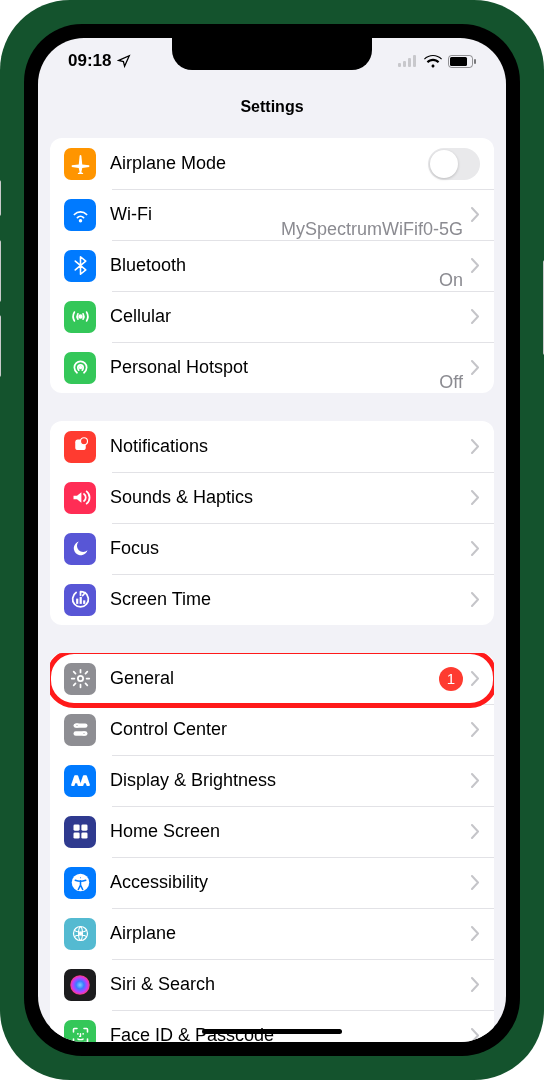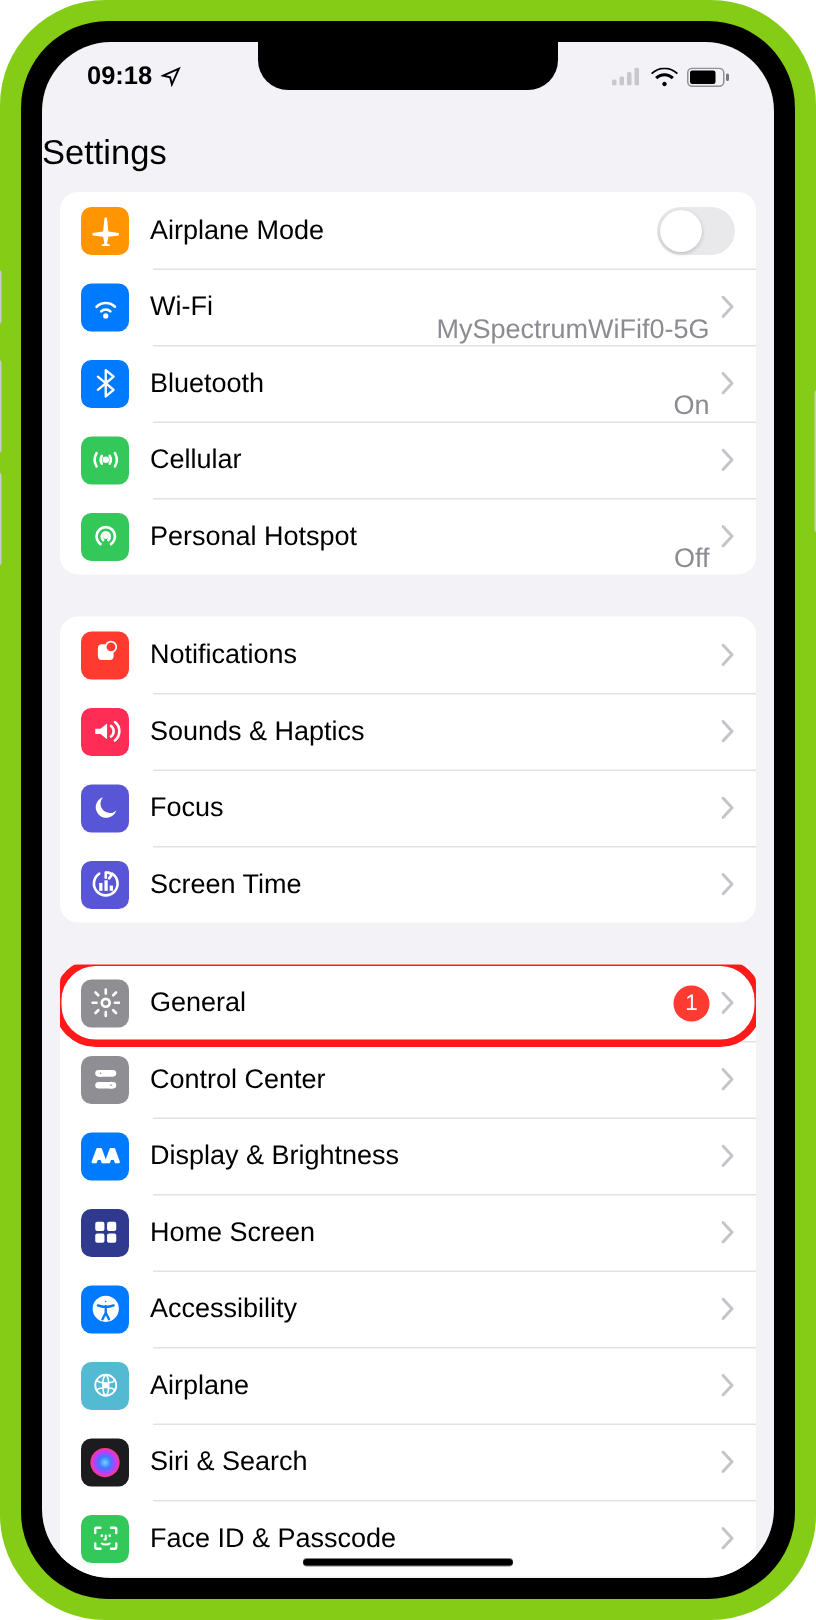--- a/index.html
+++ b/index.html
@@ -1,27 +1,27 @@
 <!DOCTYPE html>
 <html><head>
 <meta charset="utf-8">
 <style>
 * { margin:0; padding:0; box-sizing:border-box; font-family:-apple-system, BlinkMacSystemFont, "Segoe UI", Helvetica, Arial, sans-serif; -webkit-font-smoothing:antialiased; }
 body { background:#fff; display:flex; justify-content:center; }
-.device { width:544px; height:1080px; background:#84cc16; border-radius:70px; padding:14px; position:relative; }
+.device { width:544px; height:1080px; background:#14532d; border-radius:70px; padding:24px; position:relative; }
 .bezel  { width:100%; height:100%; background:#000; border-radius:58px; padding:14px; }
 .screen { width:100%; height:100%; background:#f2f2f7; border-radius:46px; overflow:hidden; position:relative; }
 .notch  { position:absolute; top:0; left:50%; transform:translateX(-50%); width:200px; height:32px; background:#000; border-bottom-left-radius:20px; border-bottom-right-radius:20px; z-index:10; }
 
 .statusbar { position:absolute; top:0; left:0; right:0; height:46px; display:flex; justify-content:space-between; align-items:center; padding:0 30px; font-size:17px; font-weight:600; z-index:5; }
 .sb-left  { display:flex; align-items:center; gap:6px; }
 .sb-right { display:flex; align-items:center; gap:6px; }
 .sb-right svg { display:block; }
 
-.title { font-size:23px; font-weight:400; padding-top:60px; padding-bottom:14px; }
+.title { text-align:center; font-size:16px; font-weight:700; padding-top:60px; padding-bottom:14px; }
 
 .scroll { position:absolute; top:100px; bottom:0; left:0; right:0; overflow-y:auto; padding:0 12px; }
 .scroll::-webkit-scrollbar { width:3px; }
 .scroll::-webkit-scrollbar-thumb { background:#bdbdbd; border-radius:3px; }
 
 .group { background:#fff; border-radius:12px; margin-bottom:28px; overflow:hidden; }
 .row   { display:flex; align-items:center; height:51px; padding:0 14px; position:relative; }
 .row+.row::before { content:""; position:absolute; top:0; left:62px; right:0; height:1px; background:#e2e2e6; }
 .icon   { width:32px; height:32px; border-radius:7px; display:flex; align-items:center; justify-content:center; flex:0 0 32px; margin-right:14px; }
 .label  { flex:1; font-size:18px; color:#000; }

